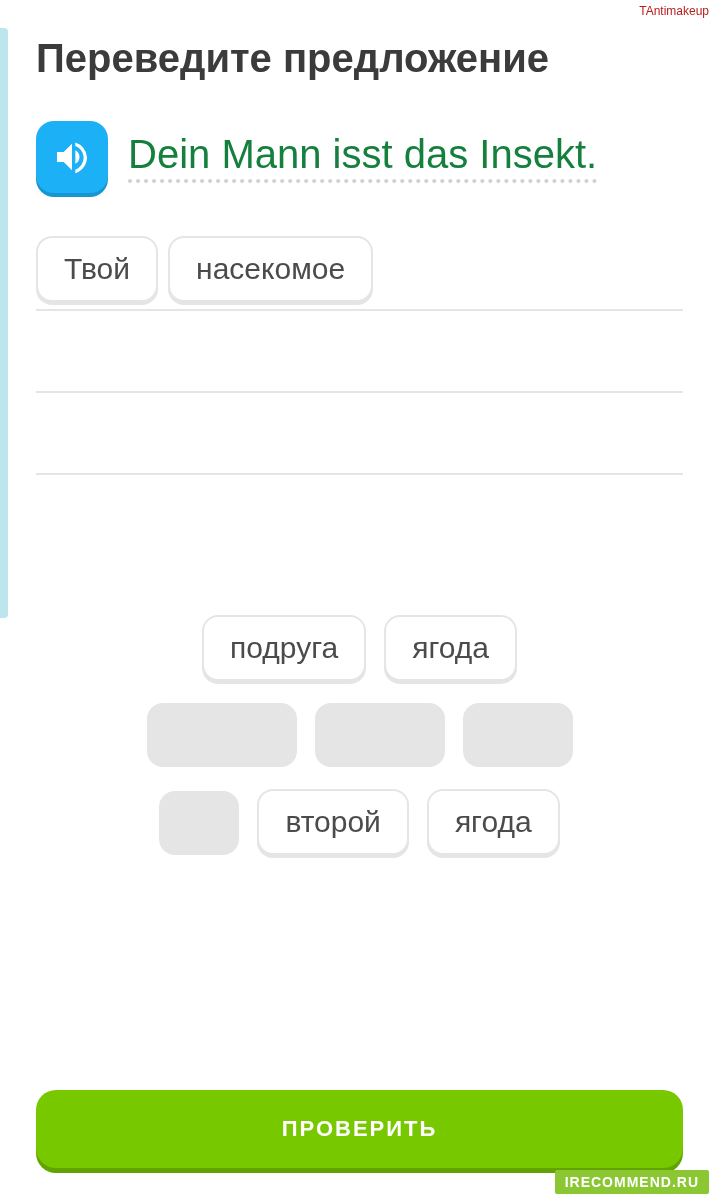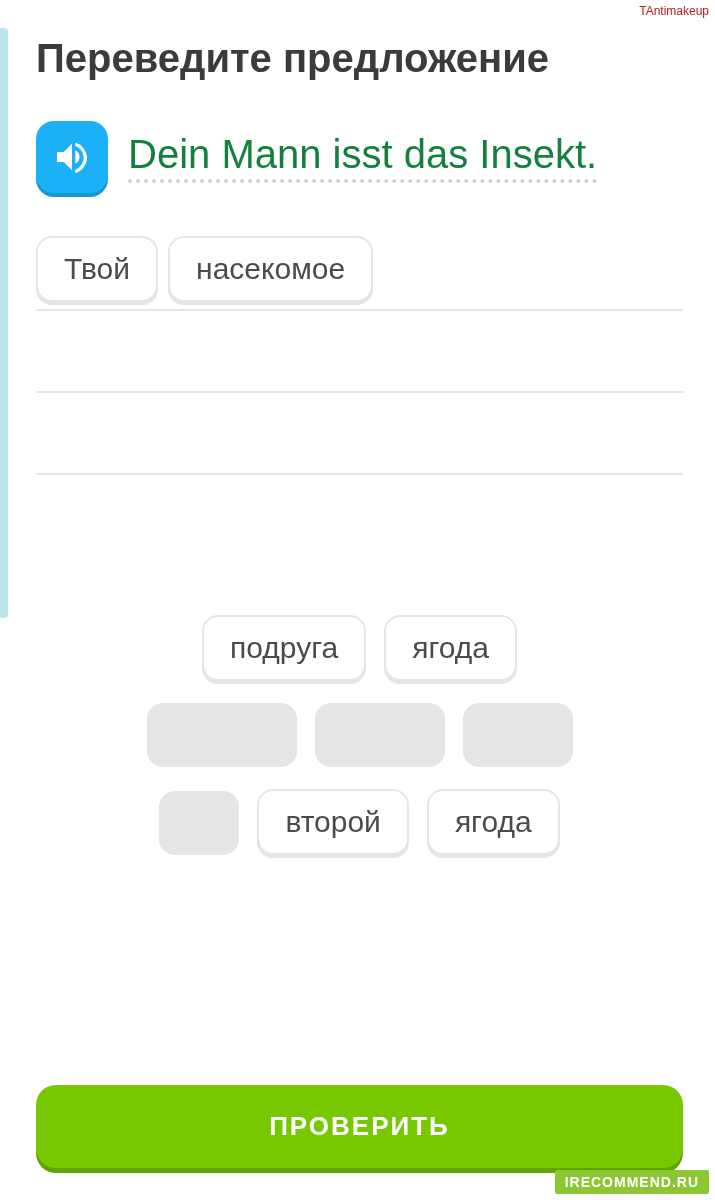--- a/index.html
+++ b/index.html
@@ -123,21 +123,21 @@
   }
   .slot-w1 { width: 150px; }
   .slot-w2 { width: 130px; }
   .slot-w3 { width: 110px; }
   .slot-sm { width: 80px; }
   .check-btn {
     margin-top: auto;
     margin-bottom: 32px;
     background: #78c800;
     color: #fff;
-    font-size: 26px;
+    font-size: 22px;
     font-weight: 800;
     letter-spacing: 2px;
     border: none;
     border-radius: 20px;
     padding: 26px 0;
     width: 100%;
     box-shadow: 0 5px 0 #61a300;
     cursor: pointer;
   }
 </style>

